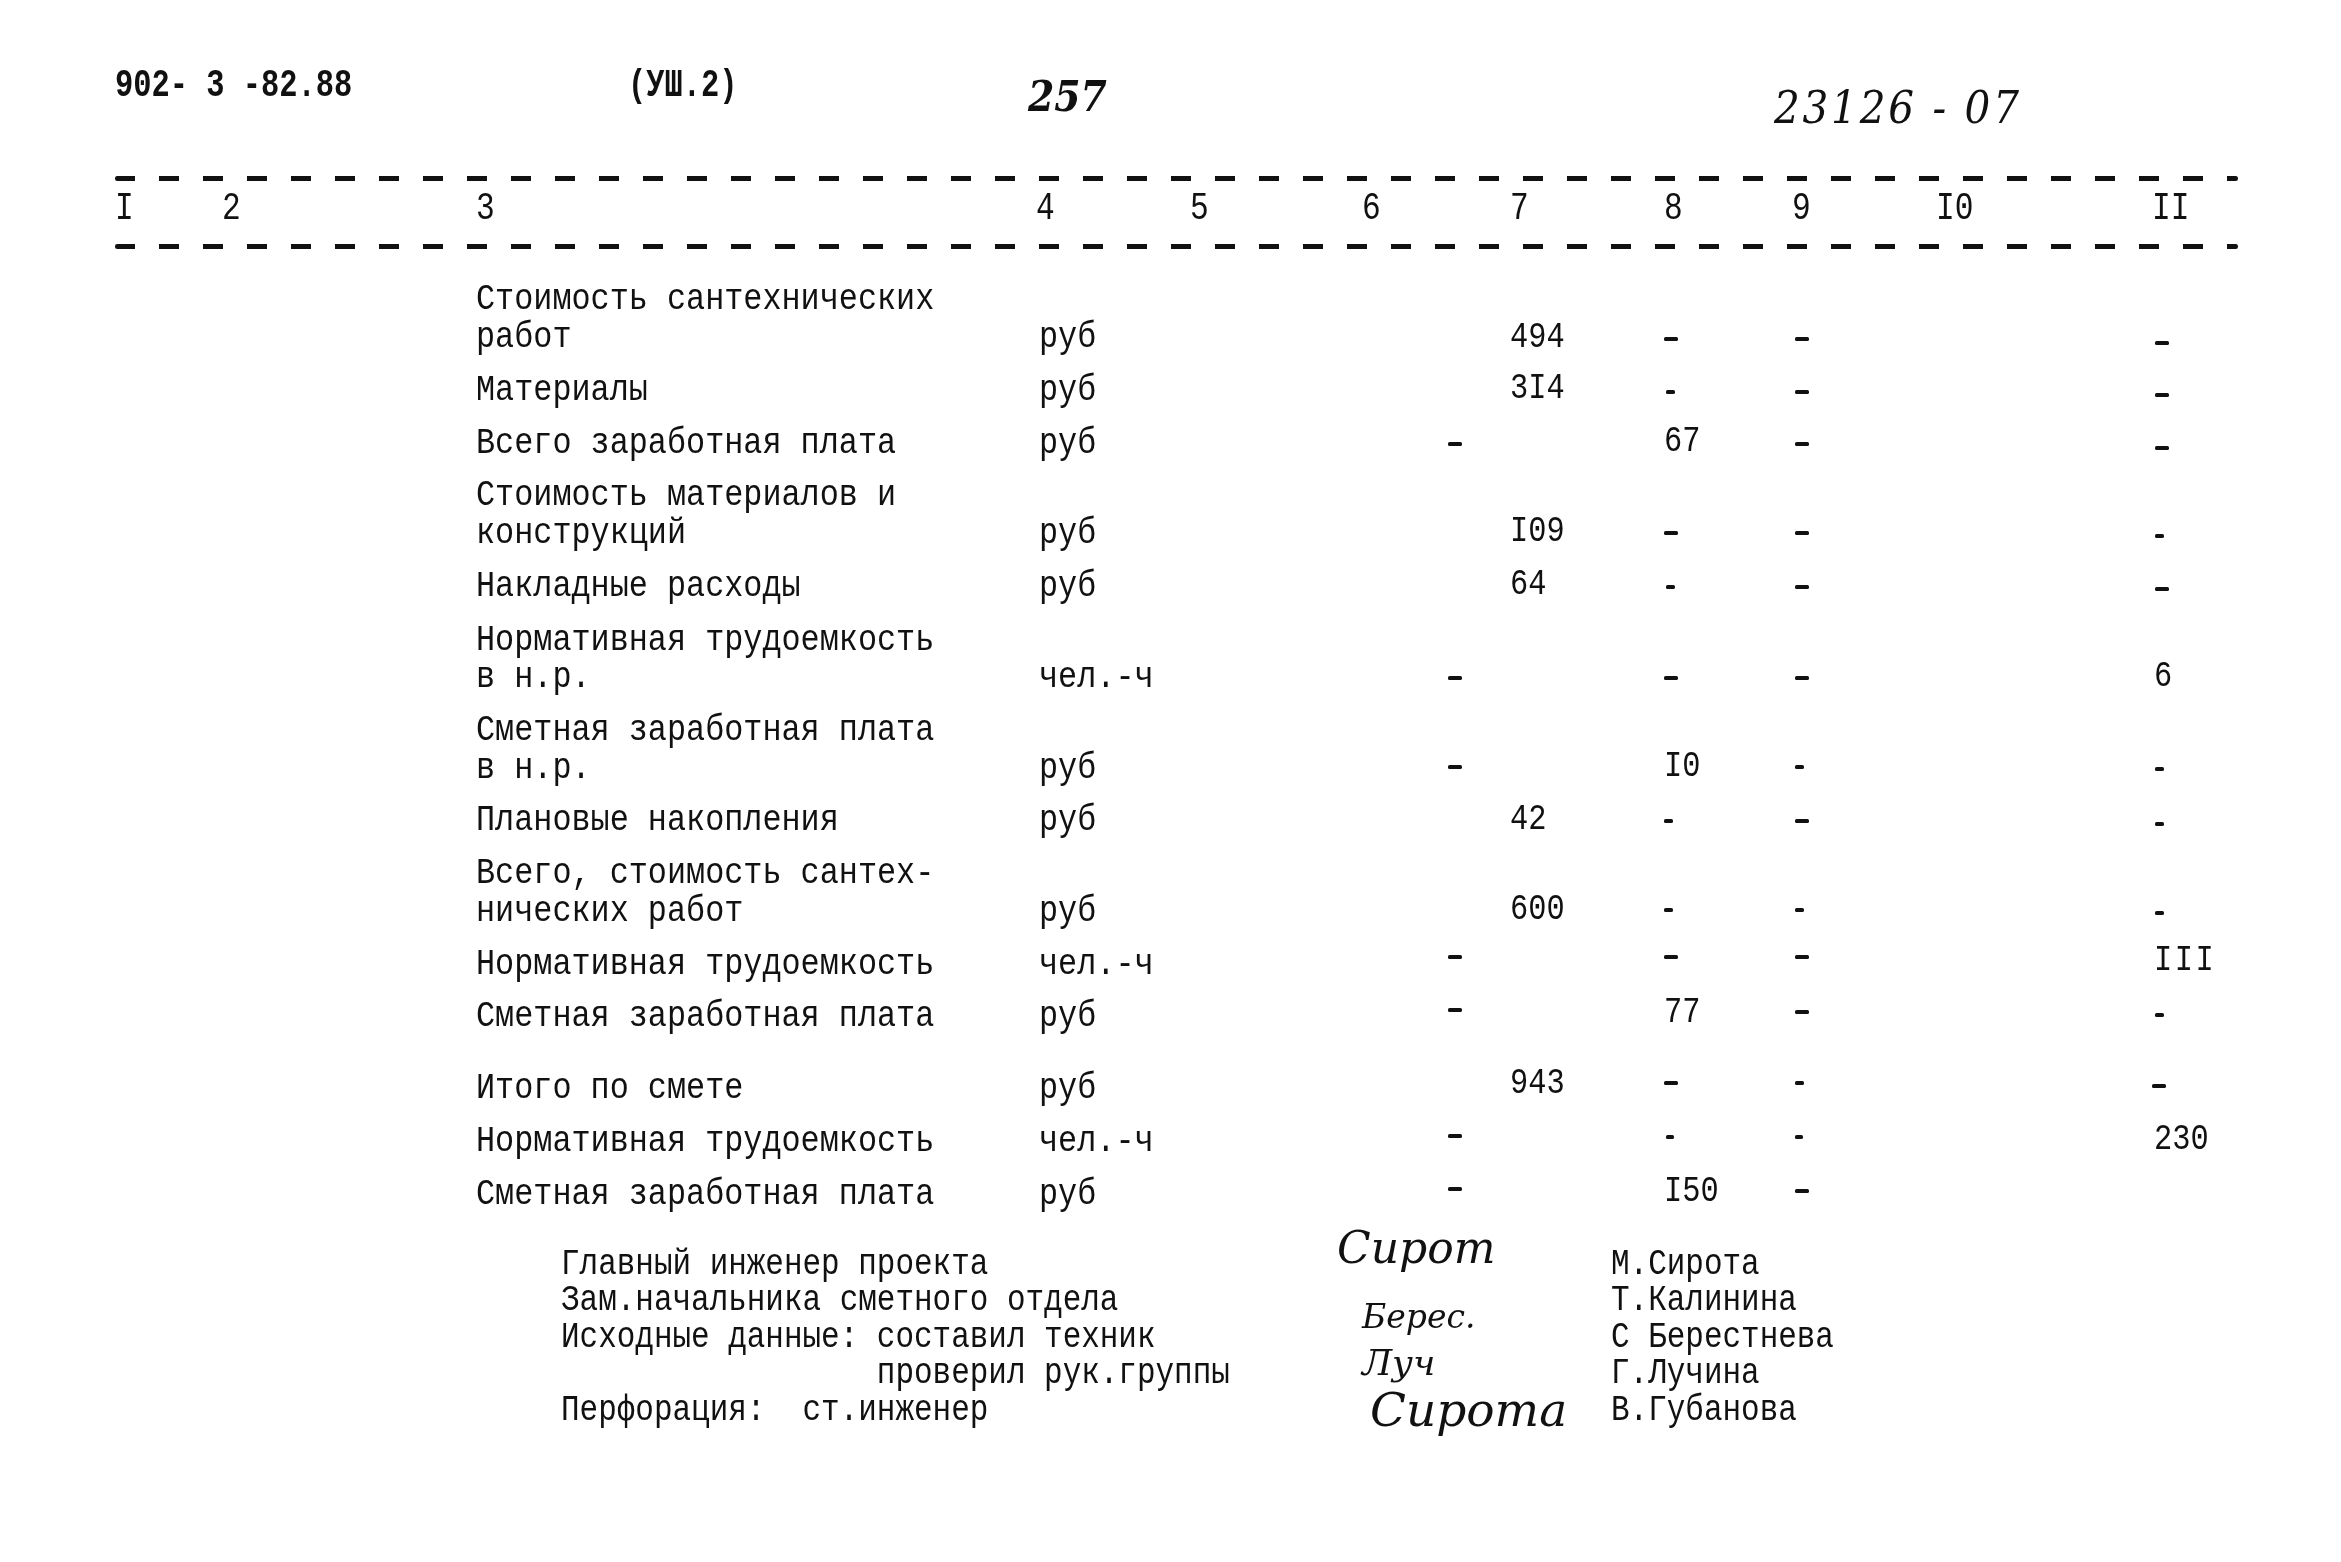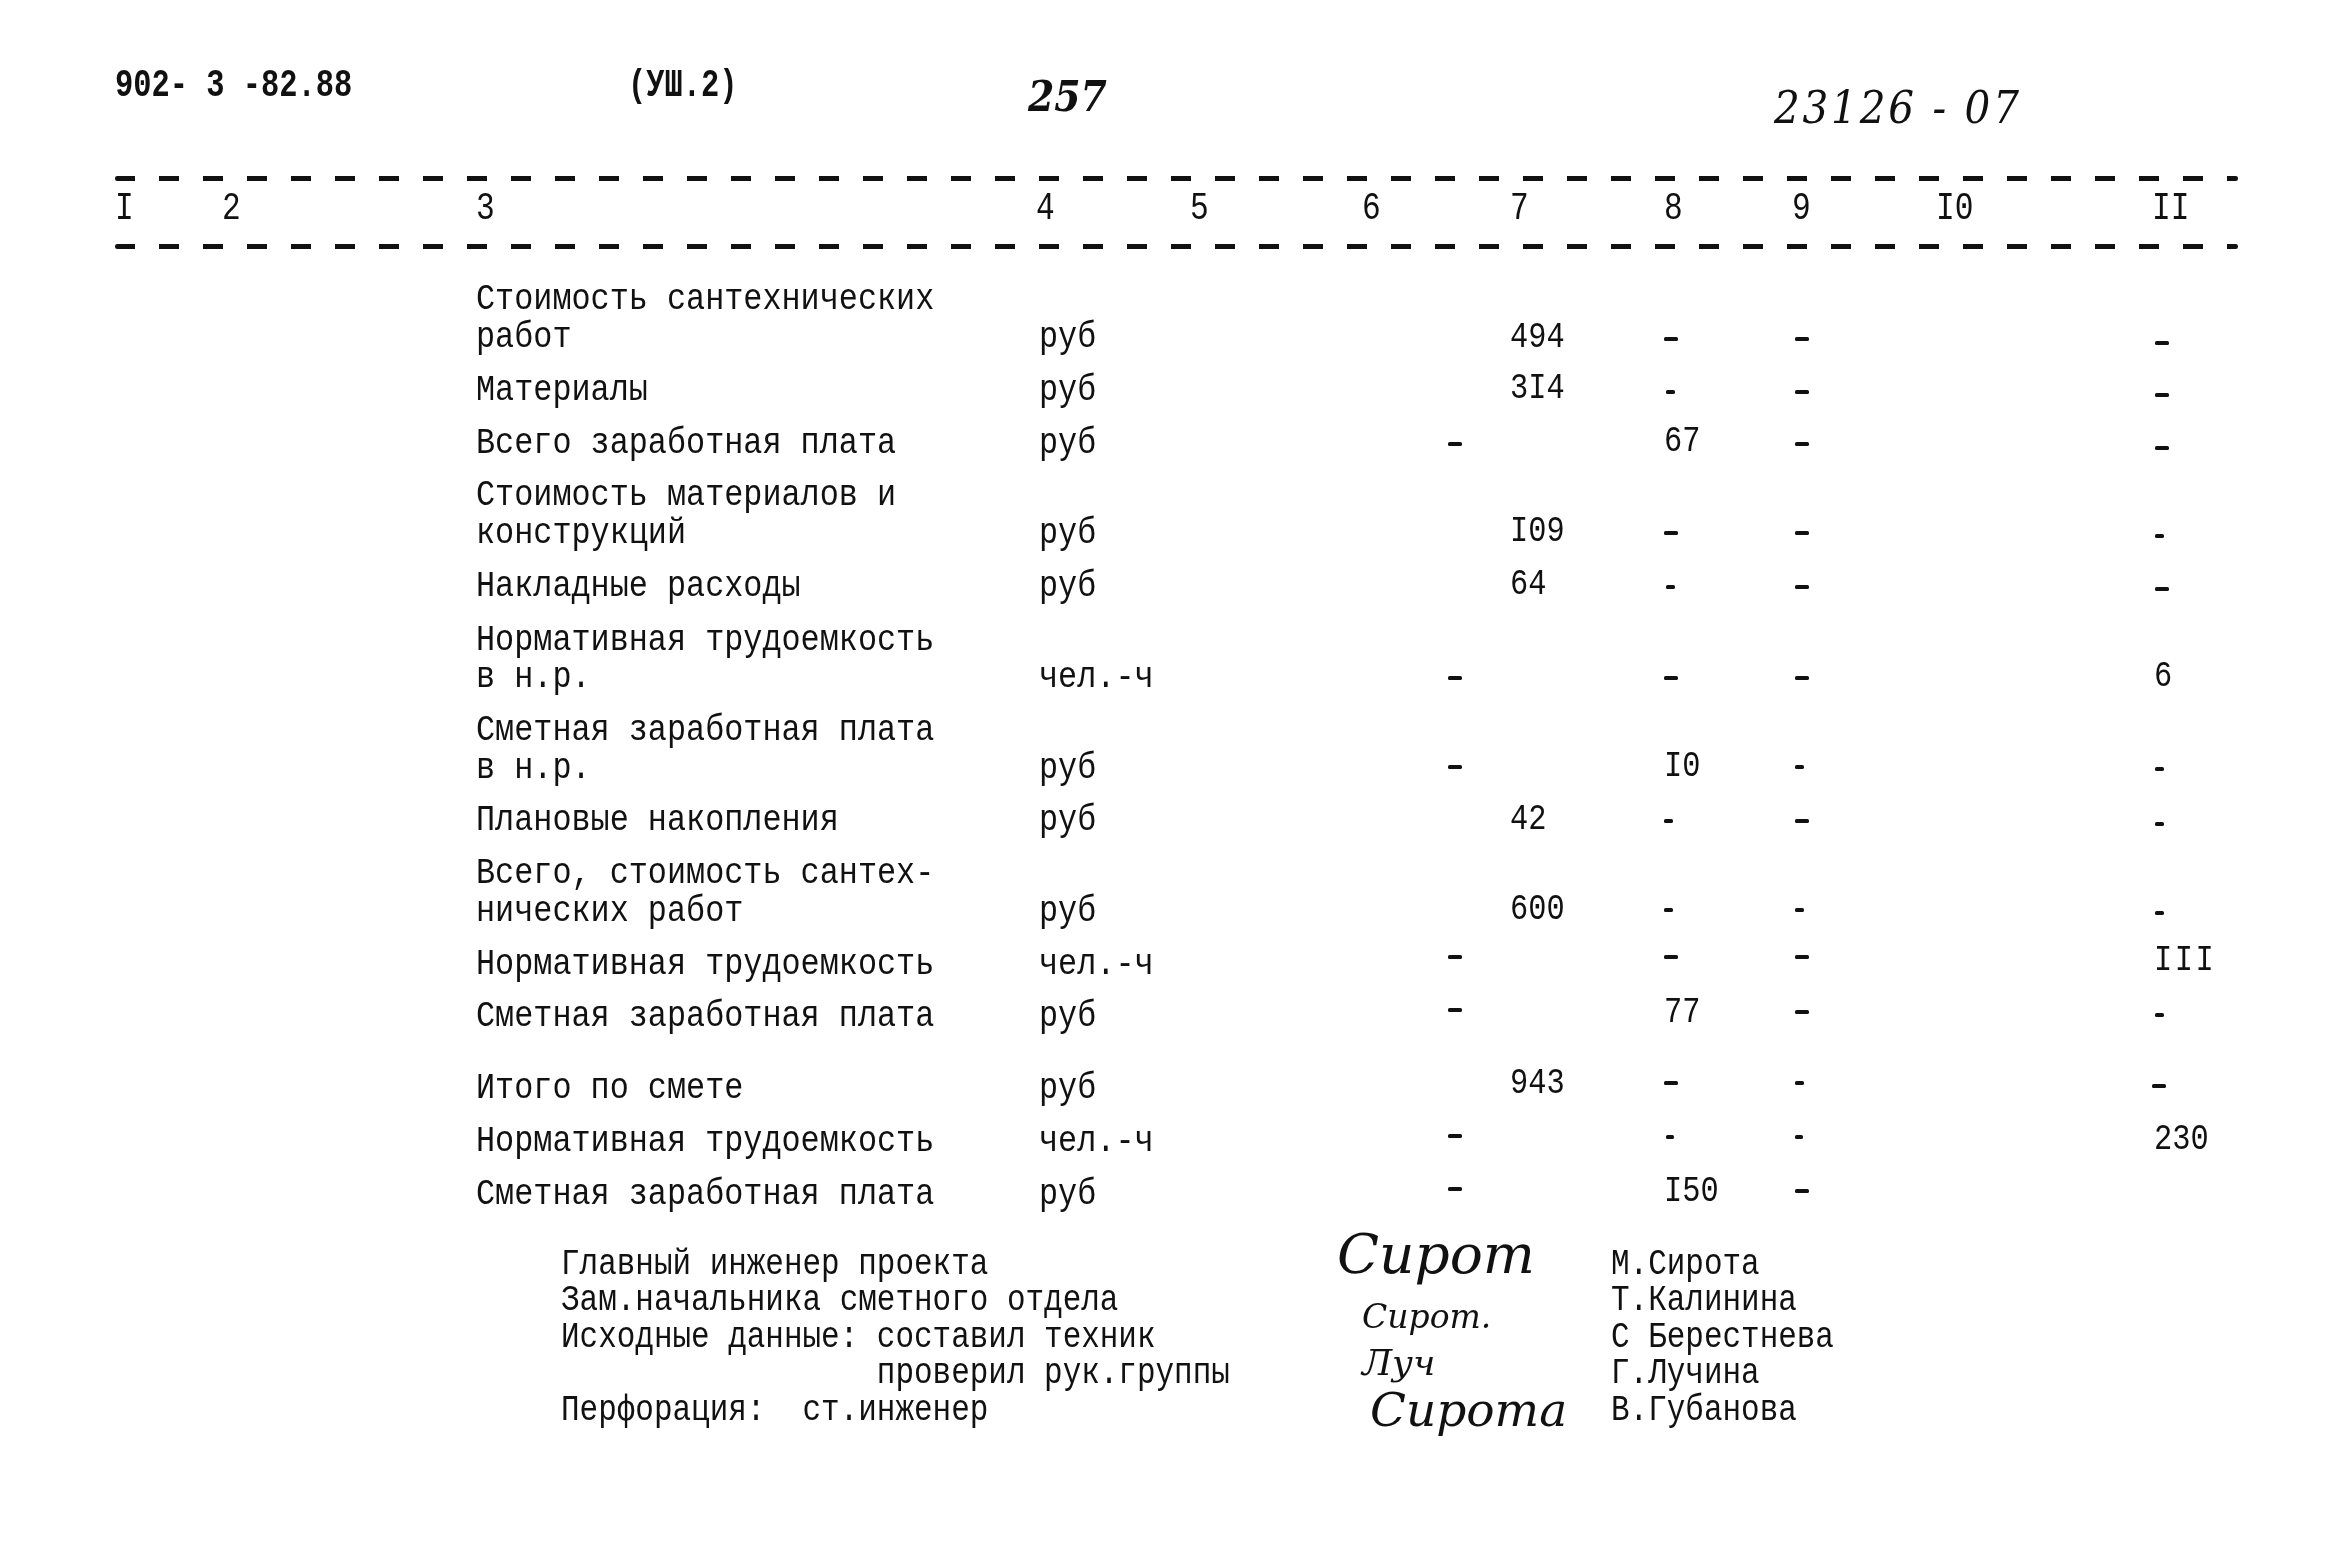--- a/index.html
+++ b/index.html
@@ -178,22 +178,22 @@
   <div class="dashmark" style="left:1795px; top:1189px;"></div>
 </div>
 
 <div>
   <div class="sig-label" style="left:561px; top:1246px;">Главный инженер проекта</div>
   <div class="sig-label" style="left:561px; top:1282px;">Зам.начальника сметного отдела</div>
   <div class="sig-label" style="left:561px; top:1319px;">Исходные данные: составил техник</div>
   <div class="sig-label" style="left:561px; top:1355px;">                 проверил рук.группы</div>
   <div class="sig-label" style="left:561px; top:1392px;">Перфорация:  ст.инженер</div>
 
-  <div class="signature" style="left:1337px; top:1222px; font-size:55px;">Сирот</div>
-  <div class="signature" style="left:1362px; top:1297px; font-size:33px;">Сирот.</div>
+  <div class="signature" style="left:1337px; top:1222px; font-size:44px;">Сирот</div>
+  <div class="signature" style="left:1362px; top:1297px; font-size:33px;">Берес.</div>
   <div class="signature" style="left:1362px; top:1342px; font-size:36px;">Луч</div>
   <div class="signature" style="left:1370px; top:1382px; font-size:47px;">Сирота</div>
 
   <div class="sig-name" style="left:1611px; top:1246px;">М.Сирота</div>
   <div class="sig-name" style="left:1611px; top:1282px;">Т.Калинина</div>
   <div class="sig-name" style="left:1611px; top:1319px;">С Берестнева</div>
   <div class="sig-name" style="left:1611px; top:1355px;">Г.Лучина</div>
   <div class="sig-name" style="left:1611px; top:1392px;">В.Губанова</div>
 </div>
 

